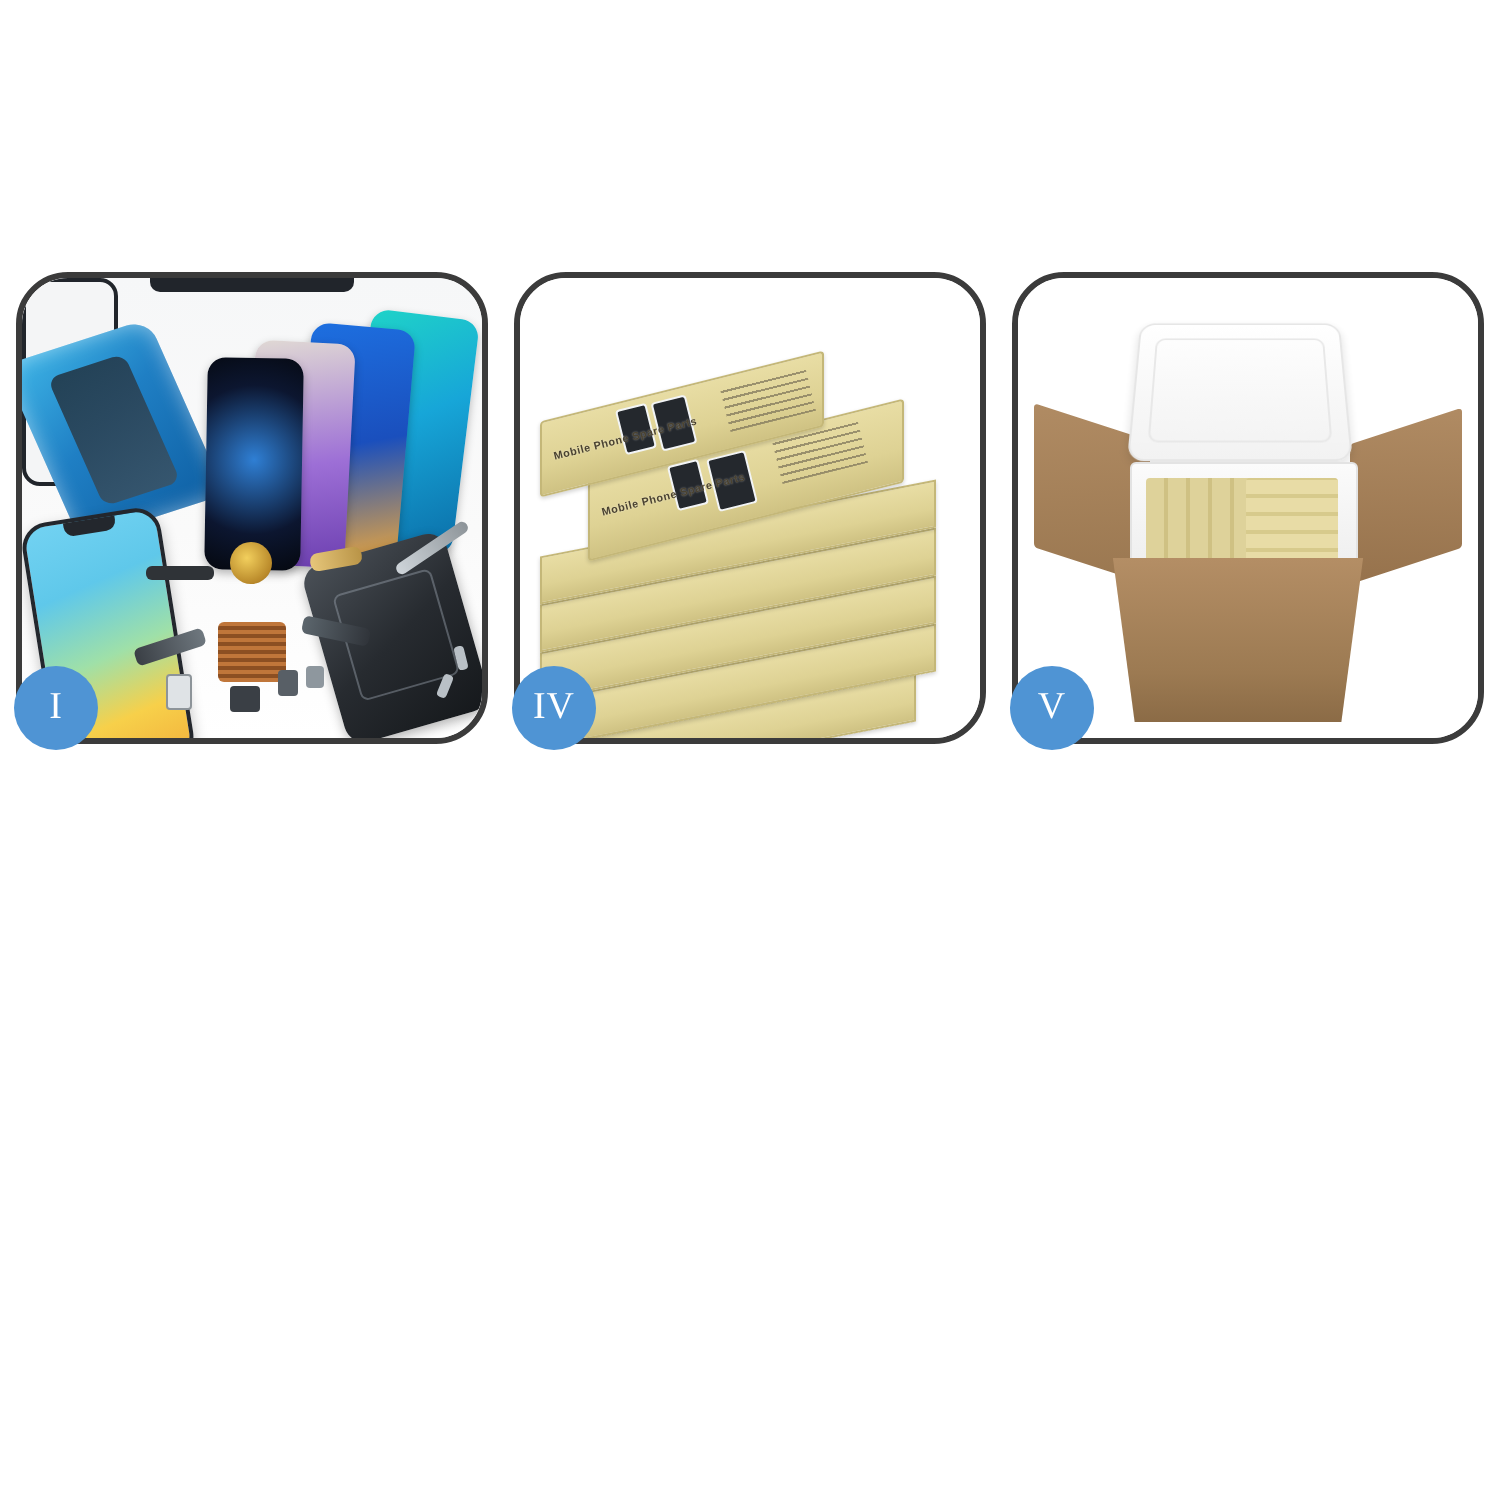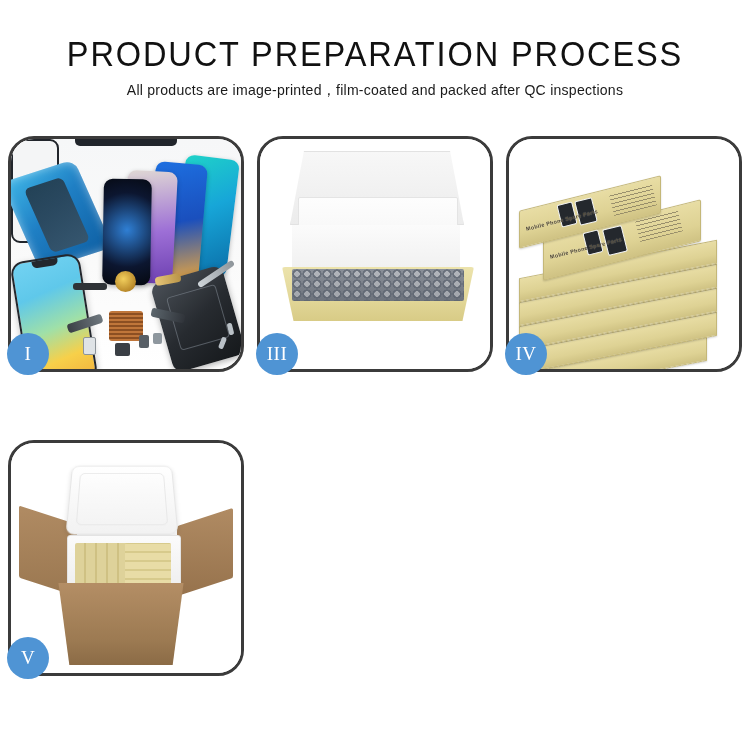--- a/index.html
+++ b/index.html
@@ -342,24 +342,20 @@
   .ctn-tab2{
     position:absolute;left:50px;top:170px;width:18px;height:22px;
     background:rgba(120,95,66,.4);
   }
 </style>
 </head>
 <body>
 
 <div class="page">
 
-  <div class="header">
-    <div class="title">PRODUCT PREPARATION PROCESS</div>
-    <div class="subtitle">All products are image-printed，film-coated and packed after QC inspections</div>
-  </div>
 
   <div class="grid">
 
     <div class="panel">
       <div class="panel-inner p1">
         <div class="blue-film"></div>
         <div class="phone ph-far"></div>
         <div class="phone ph-blue"></div>
         <div class="phone ph-purp"></div>
         <div class="phone ph-dark"></div>
@@ -377,30 +373,20 @@
         <div class="part pt-sq3"></div>
         <div class="part pt-sq4"></div>
         <div class="part pt-screw1"></div>
         <div class="part pt-screw2"></div>
         <div class="part pt-tweez"></div>
       </div>
       <div class="badge">I</div>
     </div>
 
 
-    <div class="panel">
-      <div class="panel-inner p3">
-        <div class="lid-back"></div>
-        <div class="lid-front"></div>
-        <div class="foam-white"></div>
-        <div class="tray"></div>
-        <div class="tray-inner"></div>
-      </div>
-      <div class="badge">III</div>
-    </div>
 
     <div class="panel">
       <div class="panel-inner p4">
         <div class="stack">
           <div class="kbox kb-slab kb-s5"></div>
           <div class="kbox kb-slab kb-s4"></div>
           <div class="kbox kb-slab kb-s3"></div>
           <div class="kbox kb-slab kb-s2"></div>
           <div class="kbox kb-slab kb-s1"></div>
           <div class="kbox kb-top2"></div>

